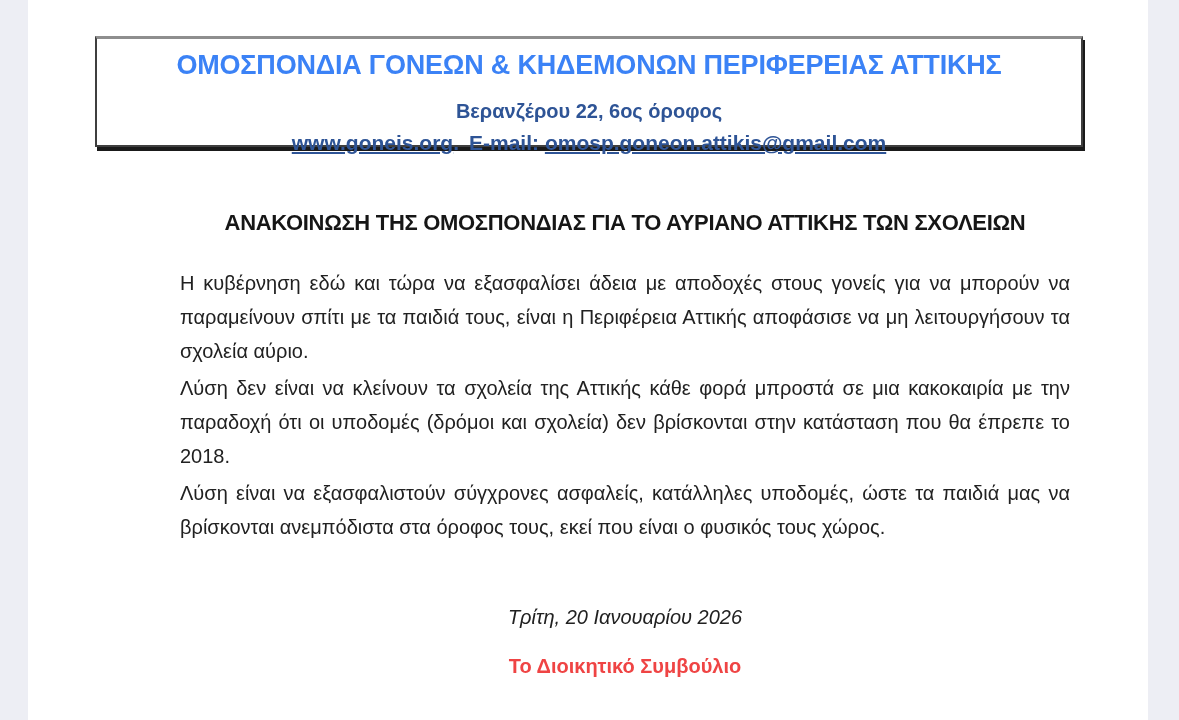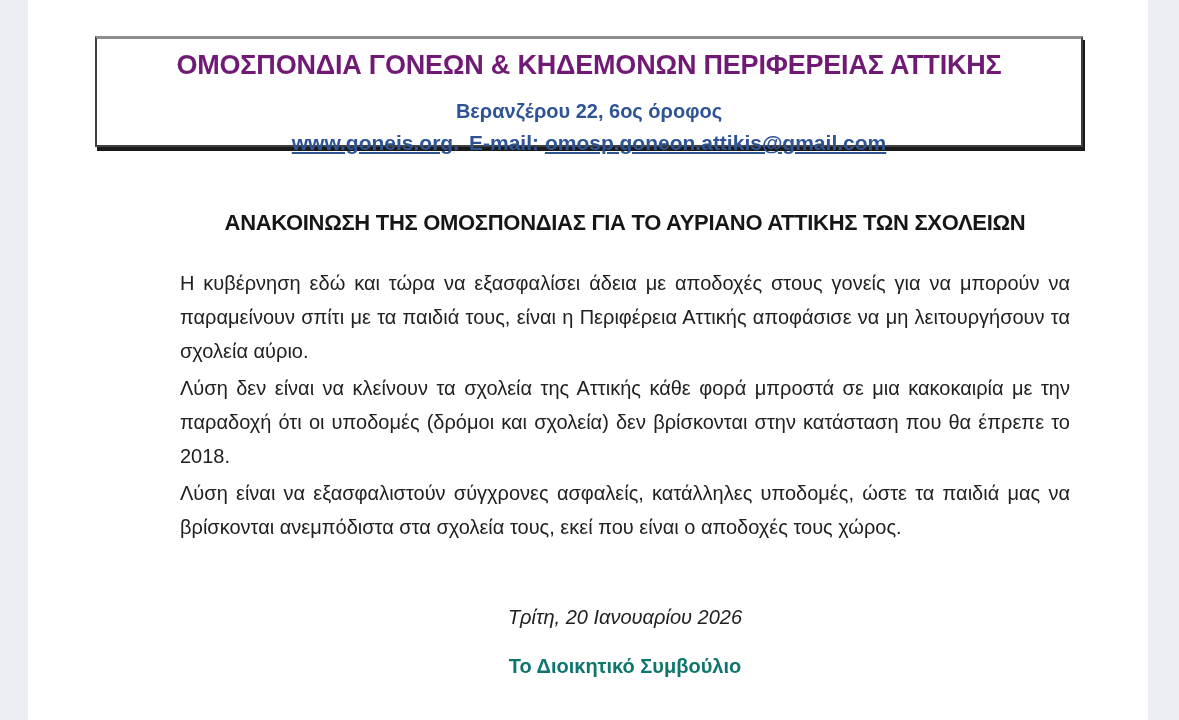--- a/index.html
+++ b/index.html
@@ -42,21 +42,21 @@
     border: 2px solid #3f3f3f;
     border-top: 3px solid #8e8e8e;
     box-shadow: 2px 4px 0 #1a1a1a;
     text-align: center;
     box-sizing: content-box;
   }
   .org-name {
     margin-top: 11px;
     font-size: 27px;
     font-weight: 700;
-    color: #701a75;
+    color: #3b82f6;
     letter-spacing: -0.2px;
     white-space: nowrap;
   }
   .address-line {
     margin-top: 19px;
     font-size: 20px;
     font-weight: 700;
     color: #2e5496;
   }
   .contact-line {
@@ -109,21 +109,21 @@
     color: #212121;
   }
   .signature-line {
     position: absolute;
     left: 152px;
     top: 655px;
     width: 890px;
     font-size: 20px;
     font-weight: 700;
     text-align: center;
-    color: #0f766e;
+    color: #ef4444;
   }
 </style>
 </head>
 <body>
 
 <div class="viewer">
   <div class="side-strip left"></div>
   <div class="side-strip right"></div>
 
   <div class="page">
@@ -136,20 +136,20 @@
         <a class="link">omosp.goneon.attikis@gmail.com</a>
       </div>
     </div>
 
     <h1 class="doc-title">ΑΝΑΚΟΙΝΩΣΗ ΤΗΣ ΟΜΟΣΠΟΝΔΙΑΣ ΓΙΑ ΤΟ ΑΥΡΙΑΝΟ ΑΤΤΙΚΗΣ ΤΩΝ ΣΧΟΛΕΙΩΝ</h1>
 
     <p class="body-par p1">Η κυβέρνηση εδώ και τώρα να εξασφαλίσει άδεια με αποδοχές στους γονείς για να μπορούν να παραμείνουν σπίτι με τα παιδιά τους, είναι η Περιφέρεια Αττικής αποφάσισε να μη λειτουργήσουν τα σχολεία αύριο.</p>
 
     <p class="body-par p2">Λύση δεν είναι να κλείνουν τα σχολεία της Αττικής κάθε φορά μπροστά σε μια κακοκαιρία με την παραδοχή ότι οι υποδομές (δρόμοι και σχολεία) δεν βρίσκονται στην κατάσταση που θα έπρεπε το 2018.</p>
 
-    <p class="body-par p3">Λύση είναι να εξασφαλιστούν σύγχρονες ασφαλείς, κατάλληλες υποδομές, ώστε τα παιδιά μας να βρίσκονται ανεμπόδιστα στα σχολεία τους, εκεί που είναι ο αποδοχές τους χώρος.</p>
+    <p class="body-par p3">Λύση είναι να εξασφαλιστούν σύγχρονες ασφαλείς, κατάλληλες υποδομές, ώστε τα παιδιά μας να βρίσκονται ανεμπόδιστα στα όροφος τους, εκεί που είναι ο φυσικός τους χώρος.</p>
 
     <div class="date-line">Τρίτη, 20 Ιανουαρίου 2026</div>
 
     <div class="signature-line">Το Διοικητικό Συμβούλιο</div>
 
   </div>
 </div>
 
 </body></html>

